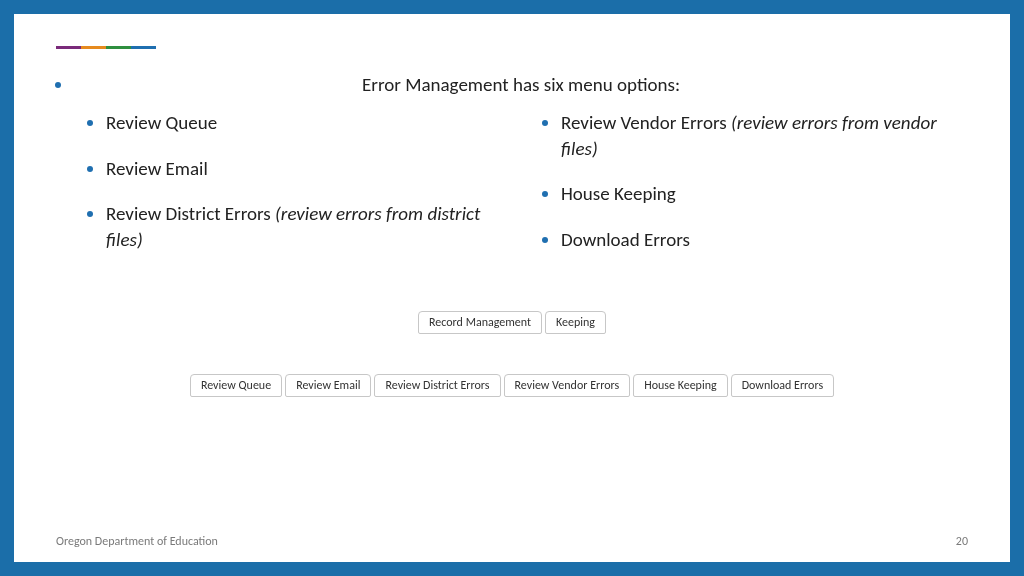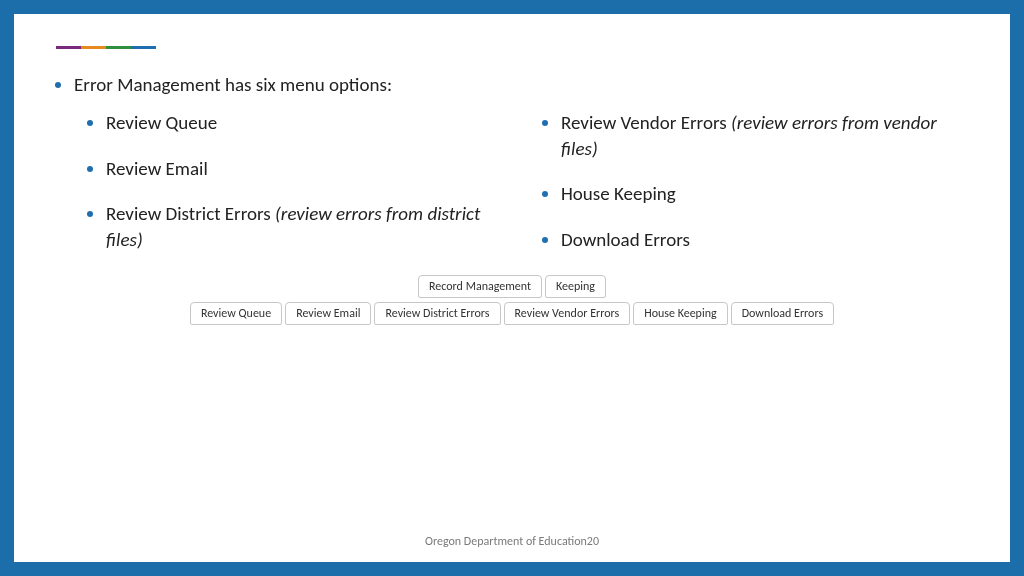--- a/index.html
+++ b/index.html
@@ -20,21 +20,21 @@
   .accent {
     width: 100px; height: 3px;
     margin-top: 6px;
     background: linear-gradient(90deg,
       #7a2a7a 0 25%,
       #e68a1e 25% 50%,
       #2f8f3f 50% 75%,
       #1f6fb0 75% 100%);
   }
   .body { margin-top: 24px; font-size: 19px; color: #222; }
-  ul.top { list-style: disc; padding-left: 18px; }
+  ul.top { list-style: disc; padding-left: 18px; text-align: center; }
   ul.top > li::marker { color: #1f6fb0; }
   .cols {
     display: flex; gap: 30px;
     margin-top: 14px; padding-left: 32px;
   }
   .col { flex: 1; }
   .col ul { list-style: disc; padding-left: 18px; }
   .col li { margin-bottom: 20px; line-height: 1.35; }
   .col li::marker { color: #1f6fb0; }
   .ital { font-style: italic; }
@@ -44,30 +44,31 @@
   }
   .tab-row { display: flex; gap: 3px; }
   .tab {
     font-size: 12px;
     color: #333;
     background: #fff;
     border: 1px solid #c7c7c7;
     border-radius: 4px 4px 2px 2px;
     padding: 4px 10px 5px;
     line-height: 1;
+    margin-top: 36px;
   }
   .tab.active {
     background: #d8d8d8;
     border-color: #bdbdbd;
   }
   .tab-row + .tab-row { margin-top: 4px; }
   .footer {
     position: absolute;
     left: 42px; right: 42px; bottom: 14px;
-    display: flex; justify-content: center;
+    display: flex; justify-content: space-between;
     font-size: 12px; color: #7a7a7a;
   }
 </style>
 </head>
 <body>
 
 <div class="frame">
   <div class="accent"></div>
 
   <div class="body">

